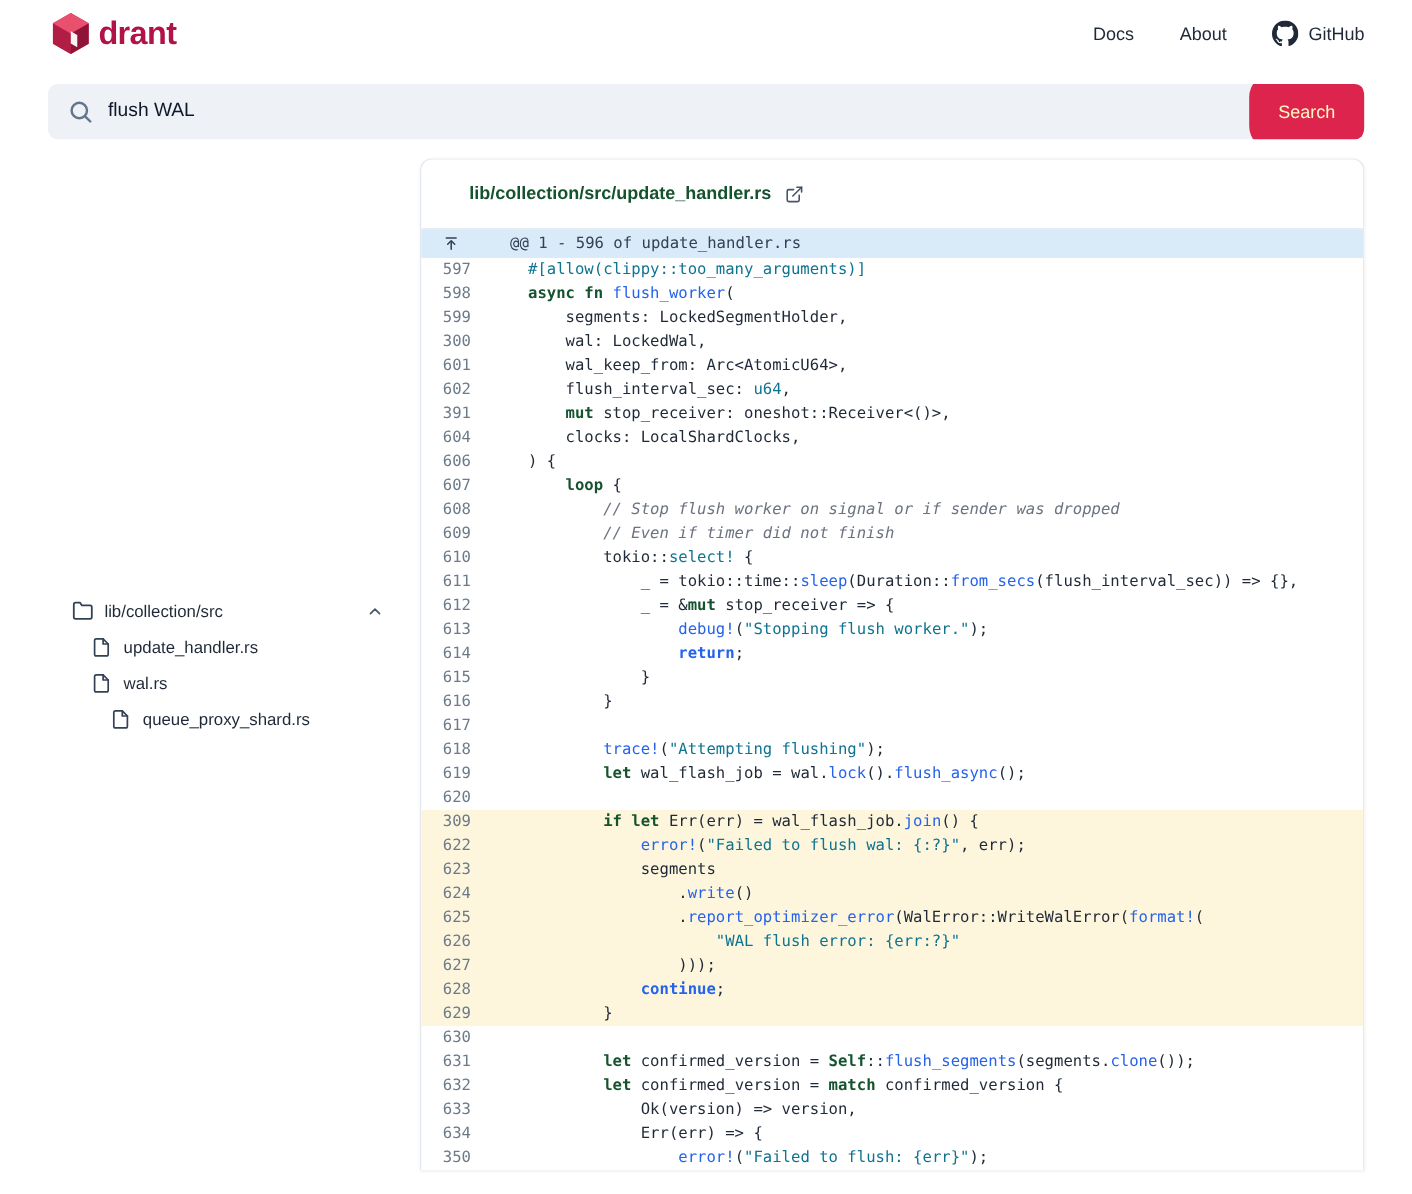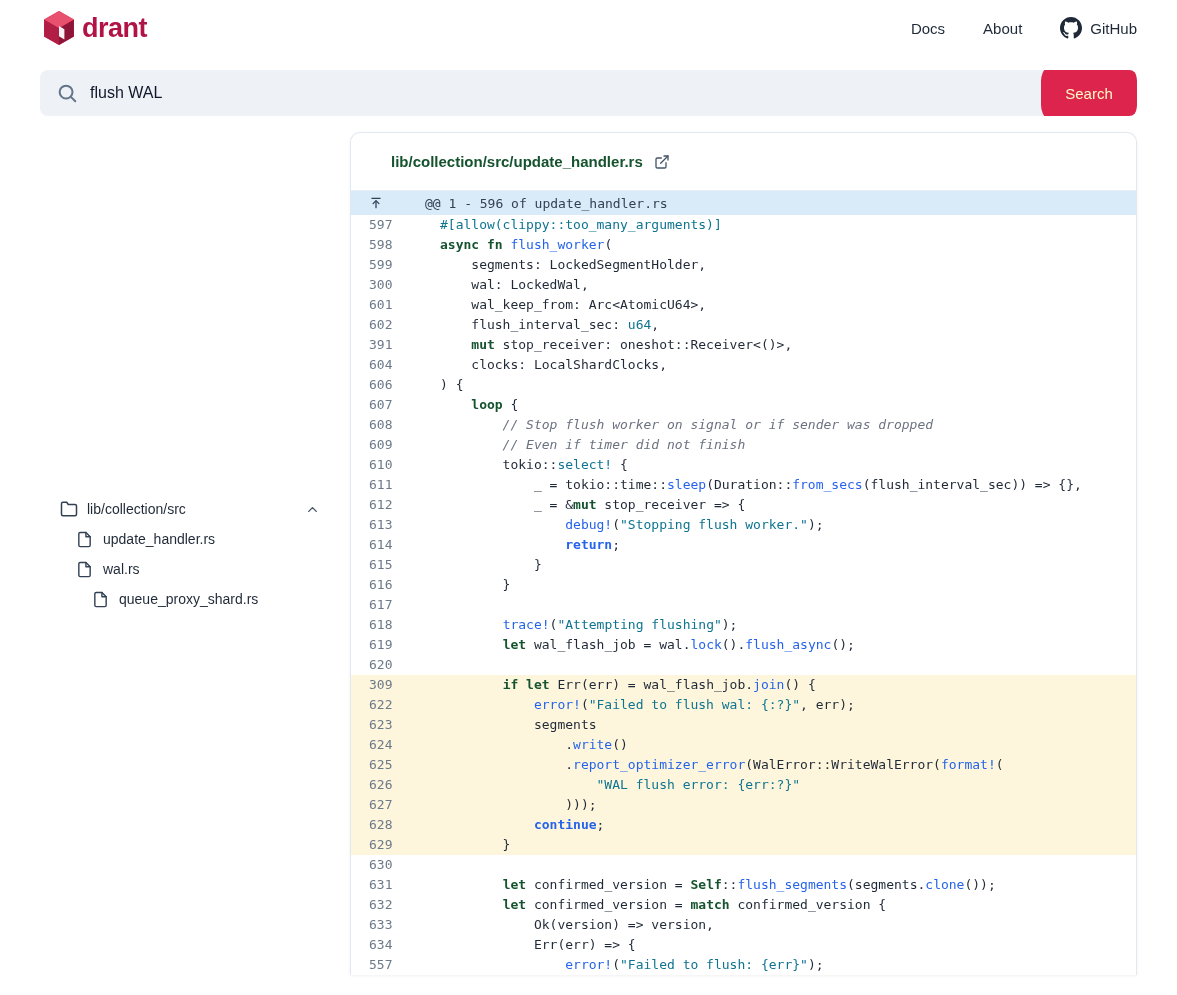--- a/index.html
+++ b/index.html
@@ -313,19 +313,19 @@
           </div>
           <div class="line">
             <span class="num">633</span>
             <span class="src"><span class="tk-p">            Ok(version) =&gt; version,</span></span>
           </div>
           <div class="line">
             <span class="num">634</span>
             <span class="src"><span class="tk-p">            Err(err) =&gt; {</span></span>
           </div>
           <div class="line">
-            <span class="num">557</span>
+            <span class="num">350</span>
             <span class="src"><span class="tk-p">                </span><span class="tk-f">error!</span><span class="tk-p">(</span><span class="tk-s">"Failed to flush: {err}"</span><span class="tk-p">);</span></span>
           </div>
         </div>
     </div>
   </section>
 </div>
 
 </body></html>

